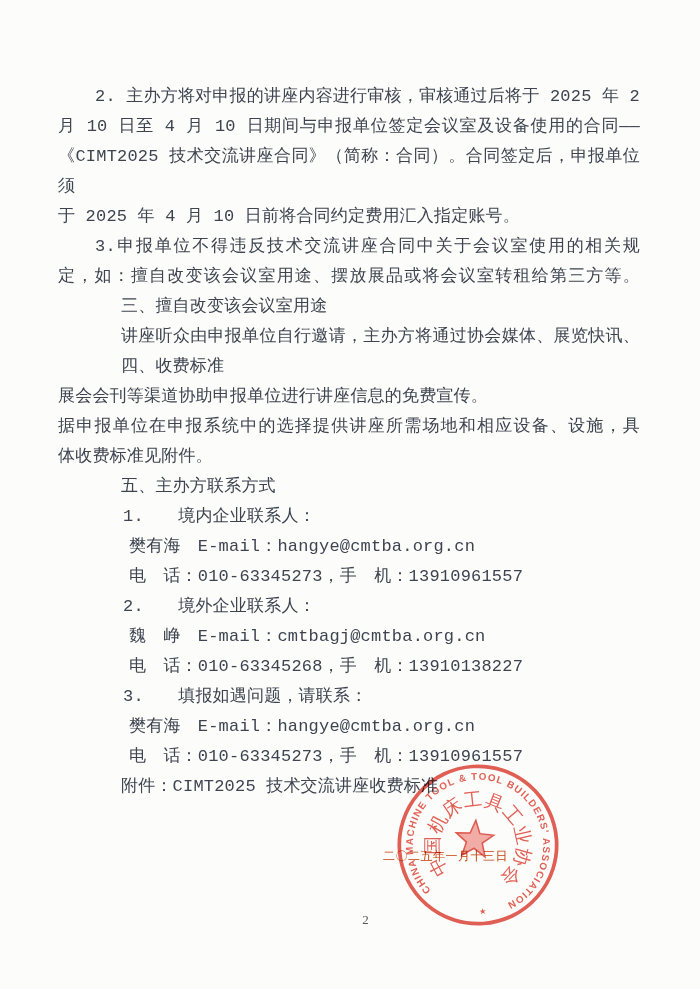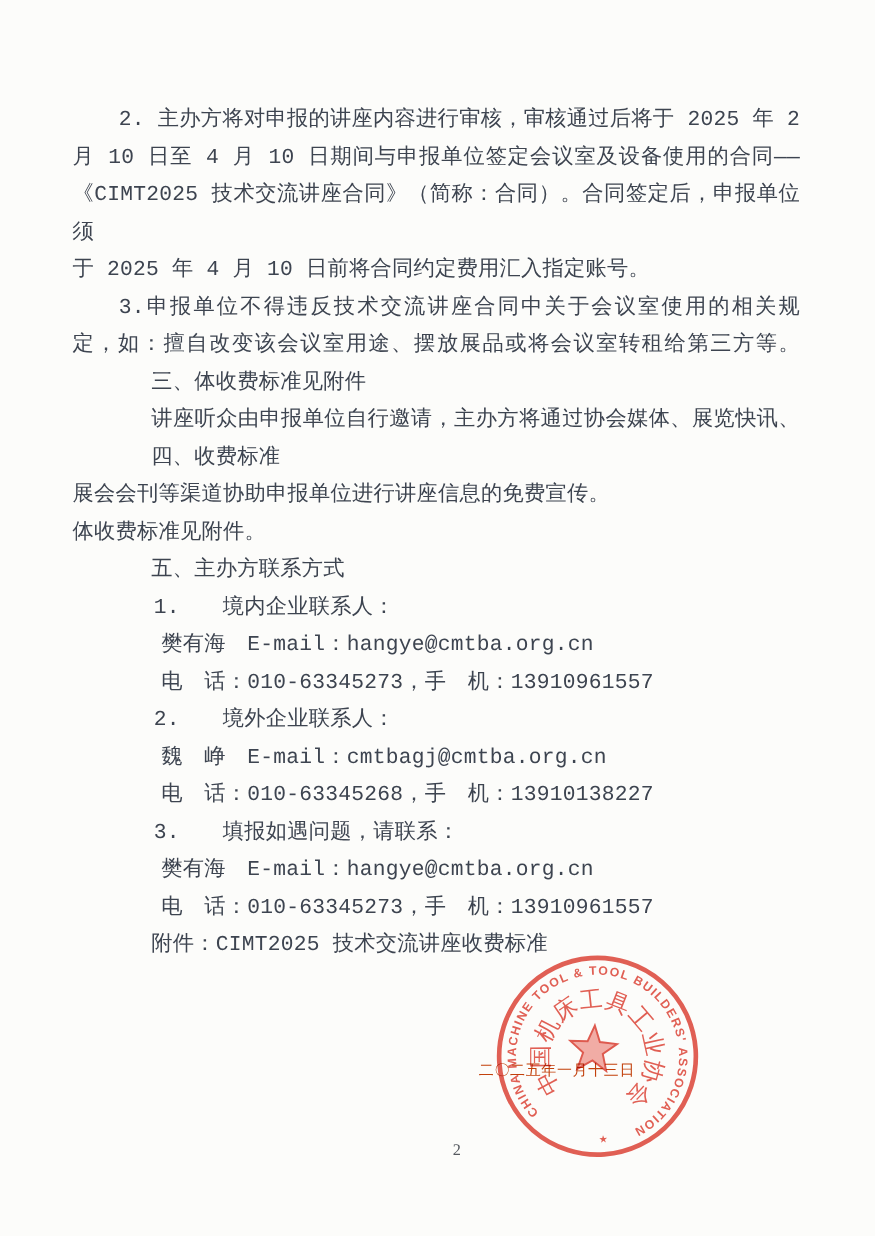--- a/index.html
+++ b/index.html
@@ -62,24 +62,25 @@
 
 <div class="page">
 
   <div class="body-text">
       <div class="line ind-pnum just">2. 主办方将对申报的讲座内容进行审核，审核通过后将于 2025 年 2</div>
       <div class="line just">月 10 日至 4 月 10 日期间与申报单位签定会议室及设备使用的合同——</div>
       <div class="line just">《CIMT2025 技术交流讲座合同》（简称：合同）。合同签定后，申报单位须</div>
       <div class="line">于 2025 年 4 月 10 日前将合同约定费用汇入指定账号。</div>
       <div class="line ind-pnum just">3.申报单位不得违反技术交流讲座合同中关于会议室使用的相关规</div>
       <div class="line just">定，如：擅自改变该会议室用途、摆放展品或将会议室转租给第三方等。</div>
-      <div class="line ind-head">三、体收费标准见附件</div>
+      <div class="line ind-head">三、擅自改变该会议室用途</div>
       <div class="line ind-head just">讲座听众由申报单位自行邀请，主办方将通过协会媒体、展览快讯、</div>
       <div class="line ind-head">四、收费标准</div>
       <div class="line">展会会刊等渠道协助申报单位进行讲座信息的免费宣传。</div>
+      <div class="line just">据申报单位在申报系统中的选择提供讲座所需场地和相应设备、设施，具</div>
       <div class="line">体收费标准见附件。</div>
       <div class="line ind-head">五、主办方联系方式</div>
       <div class="line ind-lnum">1.　　境内企业联系人：</div>
       <div class="line ind-contact">樊有海　E-mail：hangye@cmtba.org.cn</div>
       <div class="line ind-contact">电　话：010-63345273，手　机：13910961557</div>
       <div class="line ind-lnum">2.　　境外企业联系人：</div>
       <div class="line ind-contact">魏　峥　E-mail：cmtbagj@cmtba.org.cn</div>
       <div class="line ind-contact">电　话：010-63345268，手　机：13910138227</div>
       <div class="line ind-lnum">3.　　填报如遇问题，请联系：</div>
       <div class="line ind-contact">樊有海　E-mail：hangye@cmtba.org.cn</div>

